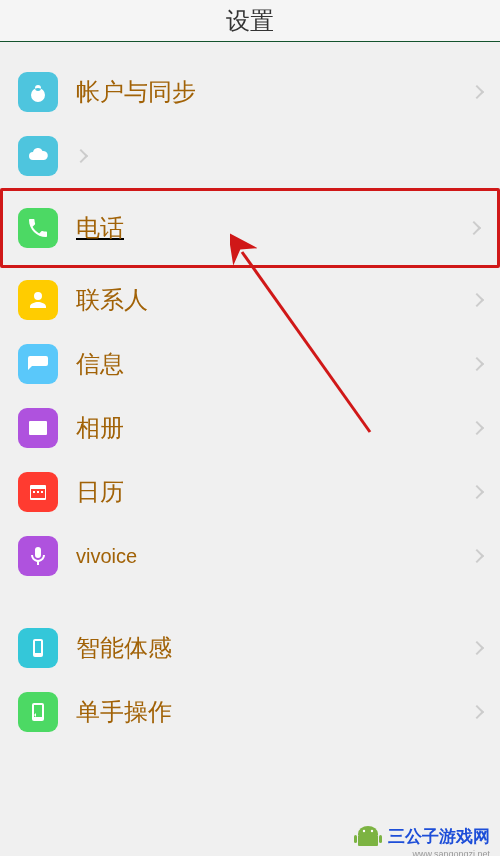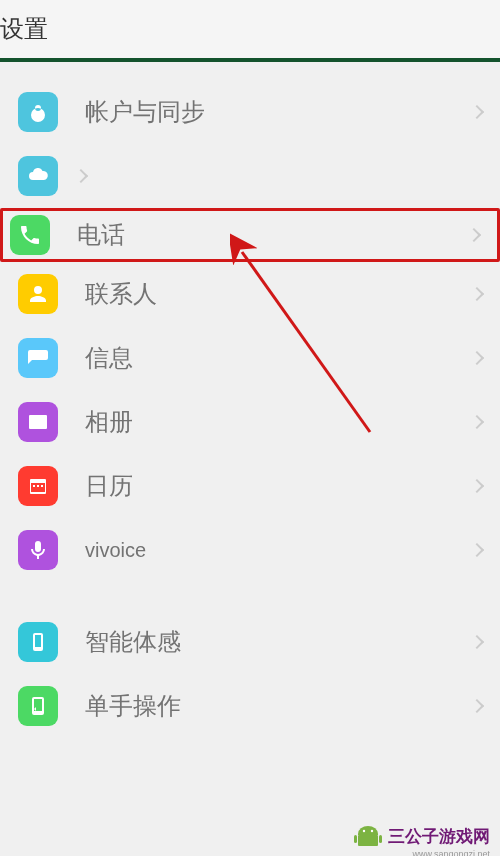--- a/index.html
+++ b/index.html
@@ -9,26 +9,26 @@
     }
     body {
       width: 500px;
       height: 856px;
       background: #f0f0f0;
       font-family: "KaiTi", "STKaiti", "楷体", serif;
       position: relative;
       overflow: hidden;
     }
     .header {
-      height: 62px;
+      height: 42px;
       background: #f5f5f5;
-      border-bottom: 4px solid #14532d;
-      display: flex;
-      align-items: center;
-      justify-content: flex-start;
+      border-bottom: 1px solid #14532d;
+      display: flex;
+      align-items: center;
+      justify-content: center;
     }
     .header-title {
       font-size: 24px;
       color: #333;
       font-weight: normal;
     }
     .content {
       padding: 18px 0 0 0;
     }
     .section {
@@ -37,40 +37,40 @@
     .list-item {
       height: 64px;
       display: flex;
       align-items: center;
       padding: 0 12px 0 18px;
       background: transparent;
       position: relative;
     }
     .list-item.highlighted {
       border: 3px solid #d01818;
-      padding-left: 7px;
-      height: 54px;
+      padding-left: 15px;
+      height: 80px;
       border-radius: 2px;
+      text-decoration: underline;
     }
     .icon-box {
       width: 40px;
       height: 40px;
       border-radius: 9px;
       display: flex;
       align-items: center;
       justify-content: center;
       flex-shrink: 0;
       margin-right: 18px;
     }
     .item-label {
       font-size: 24px;
-      color: #737373;
+      color: #a16207;
       flex: 1;
       font-family: "KaiTi", "STKaiti", "楷体", serif;
-      margin-left: 9px;
     }
     .item-status {
       font-size: 20px;
       color: #999;
       margin-right: 8px;
       font-family: "KaiTi", "STKaiti", "楷体", serif;
     }
     .chevron {
       width: 10px;
       height: 10px;
@@ -109,21 +109,21 @@
       align-items: center;
       gap: 6px;
       z-index: 20;
     }
     .watermark-icon {
       width: 28px;
       height: 24px;
     }
     .watermark-text {
       font-size: 17px;
-      color: #701a75;
+      color: #1d4ed8;
       font-weight: bold;
       font-family: "Microsoft YaHei", sans-serif;
     }
     .watermark-url {
       position: absolute;
       bottom: -3px;
       right: 10px;
       font-size: 9px;
       color: #999;
       font-family: Arial, sans-serif;

